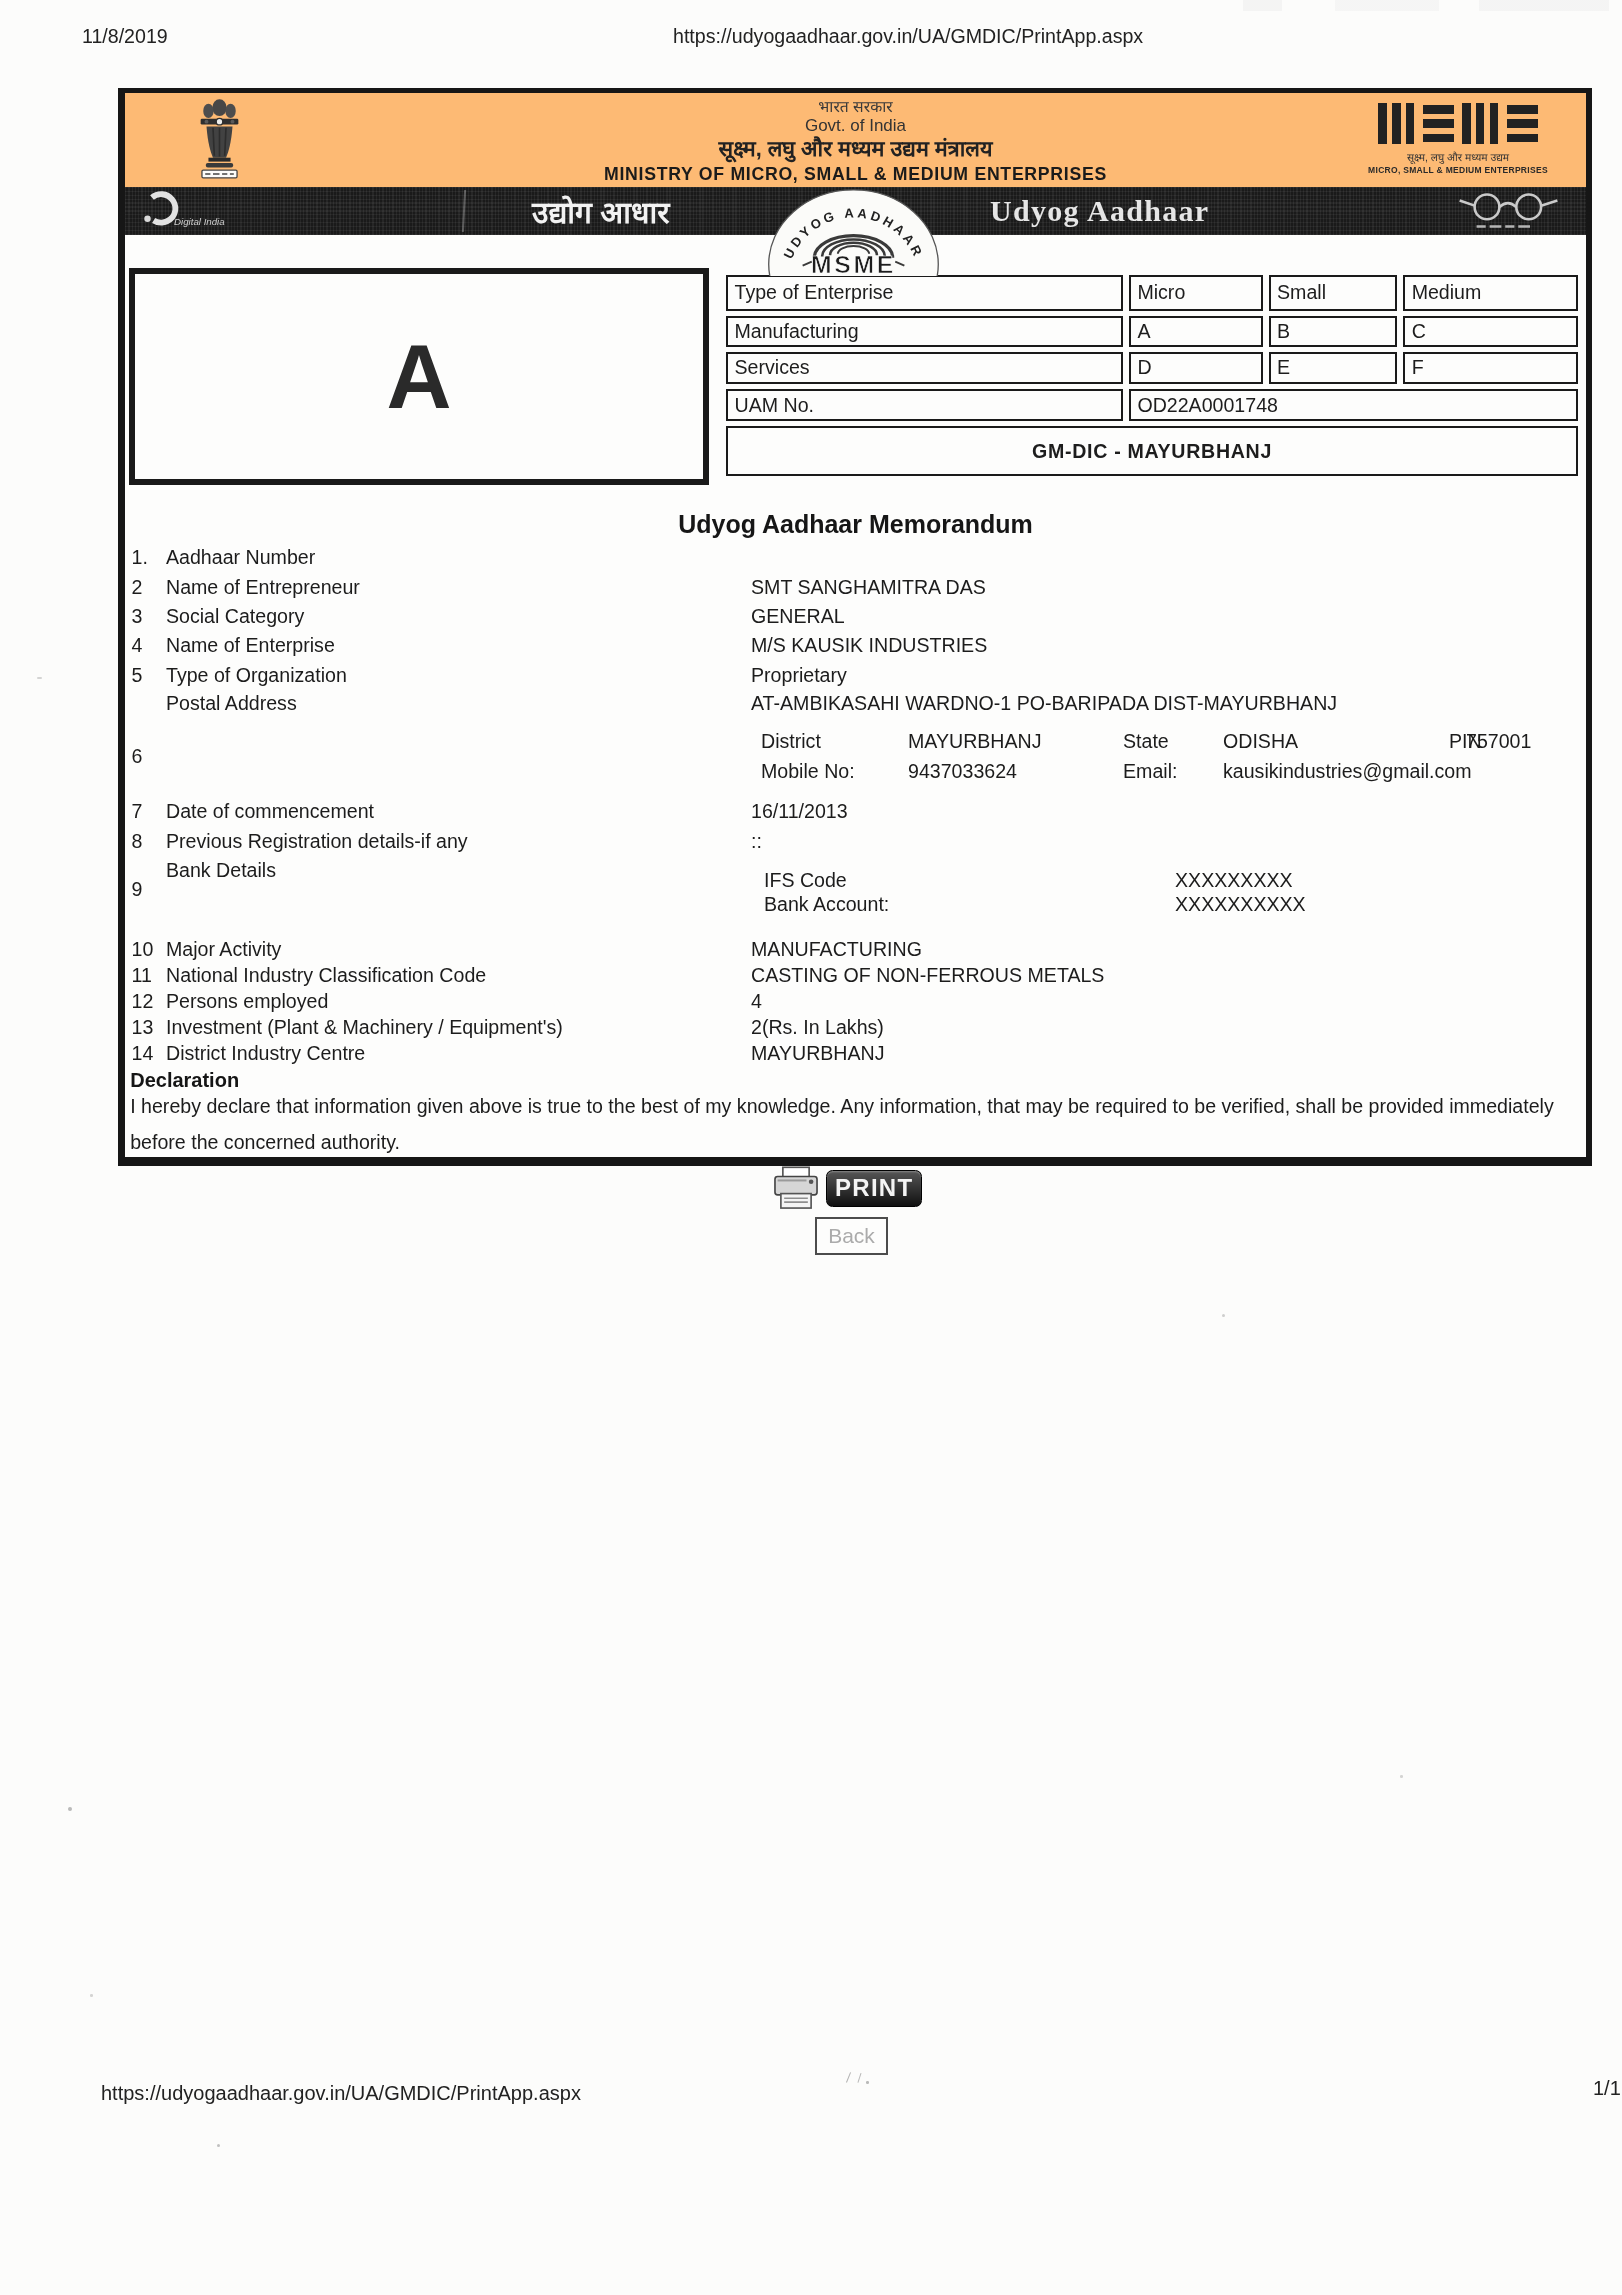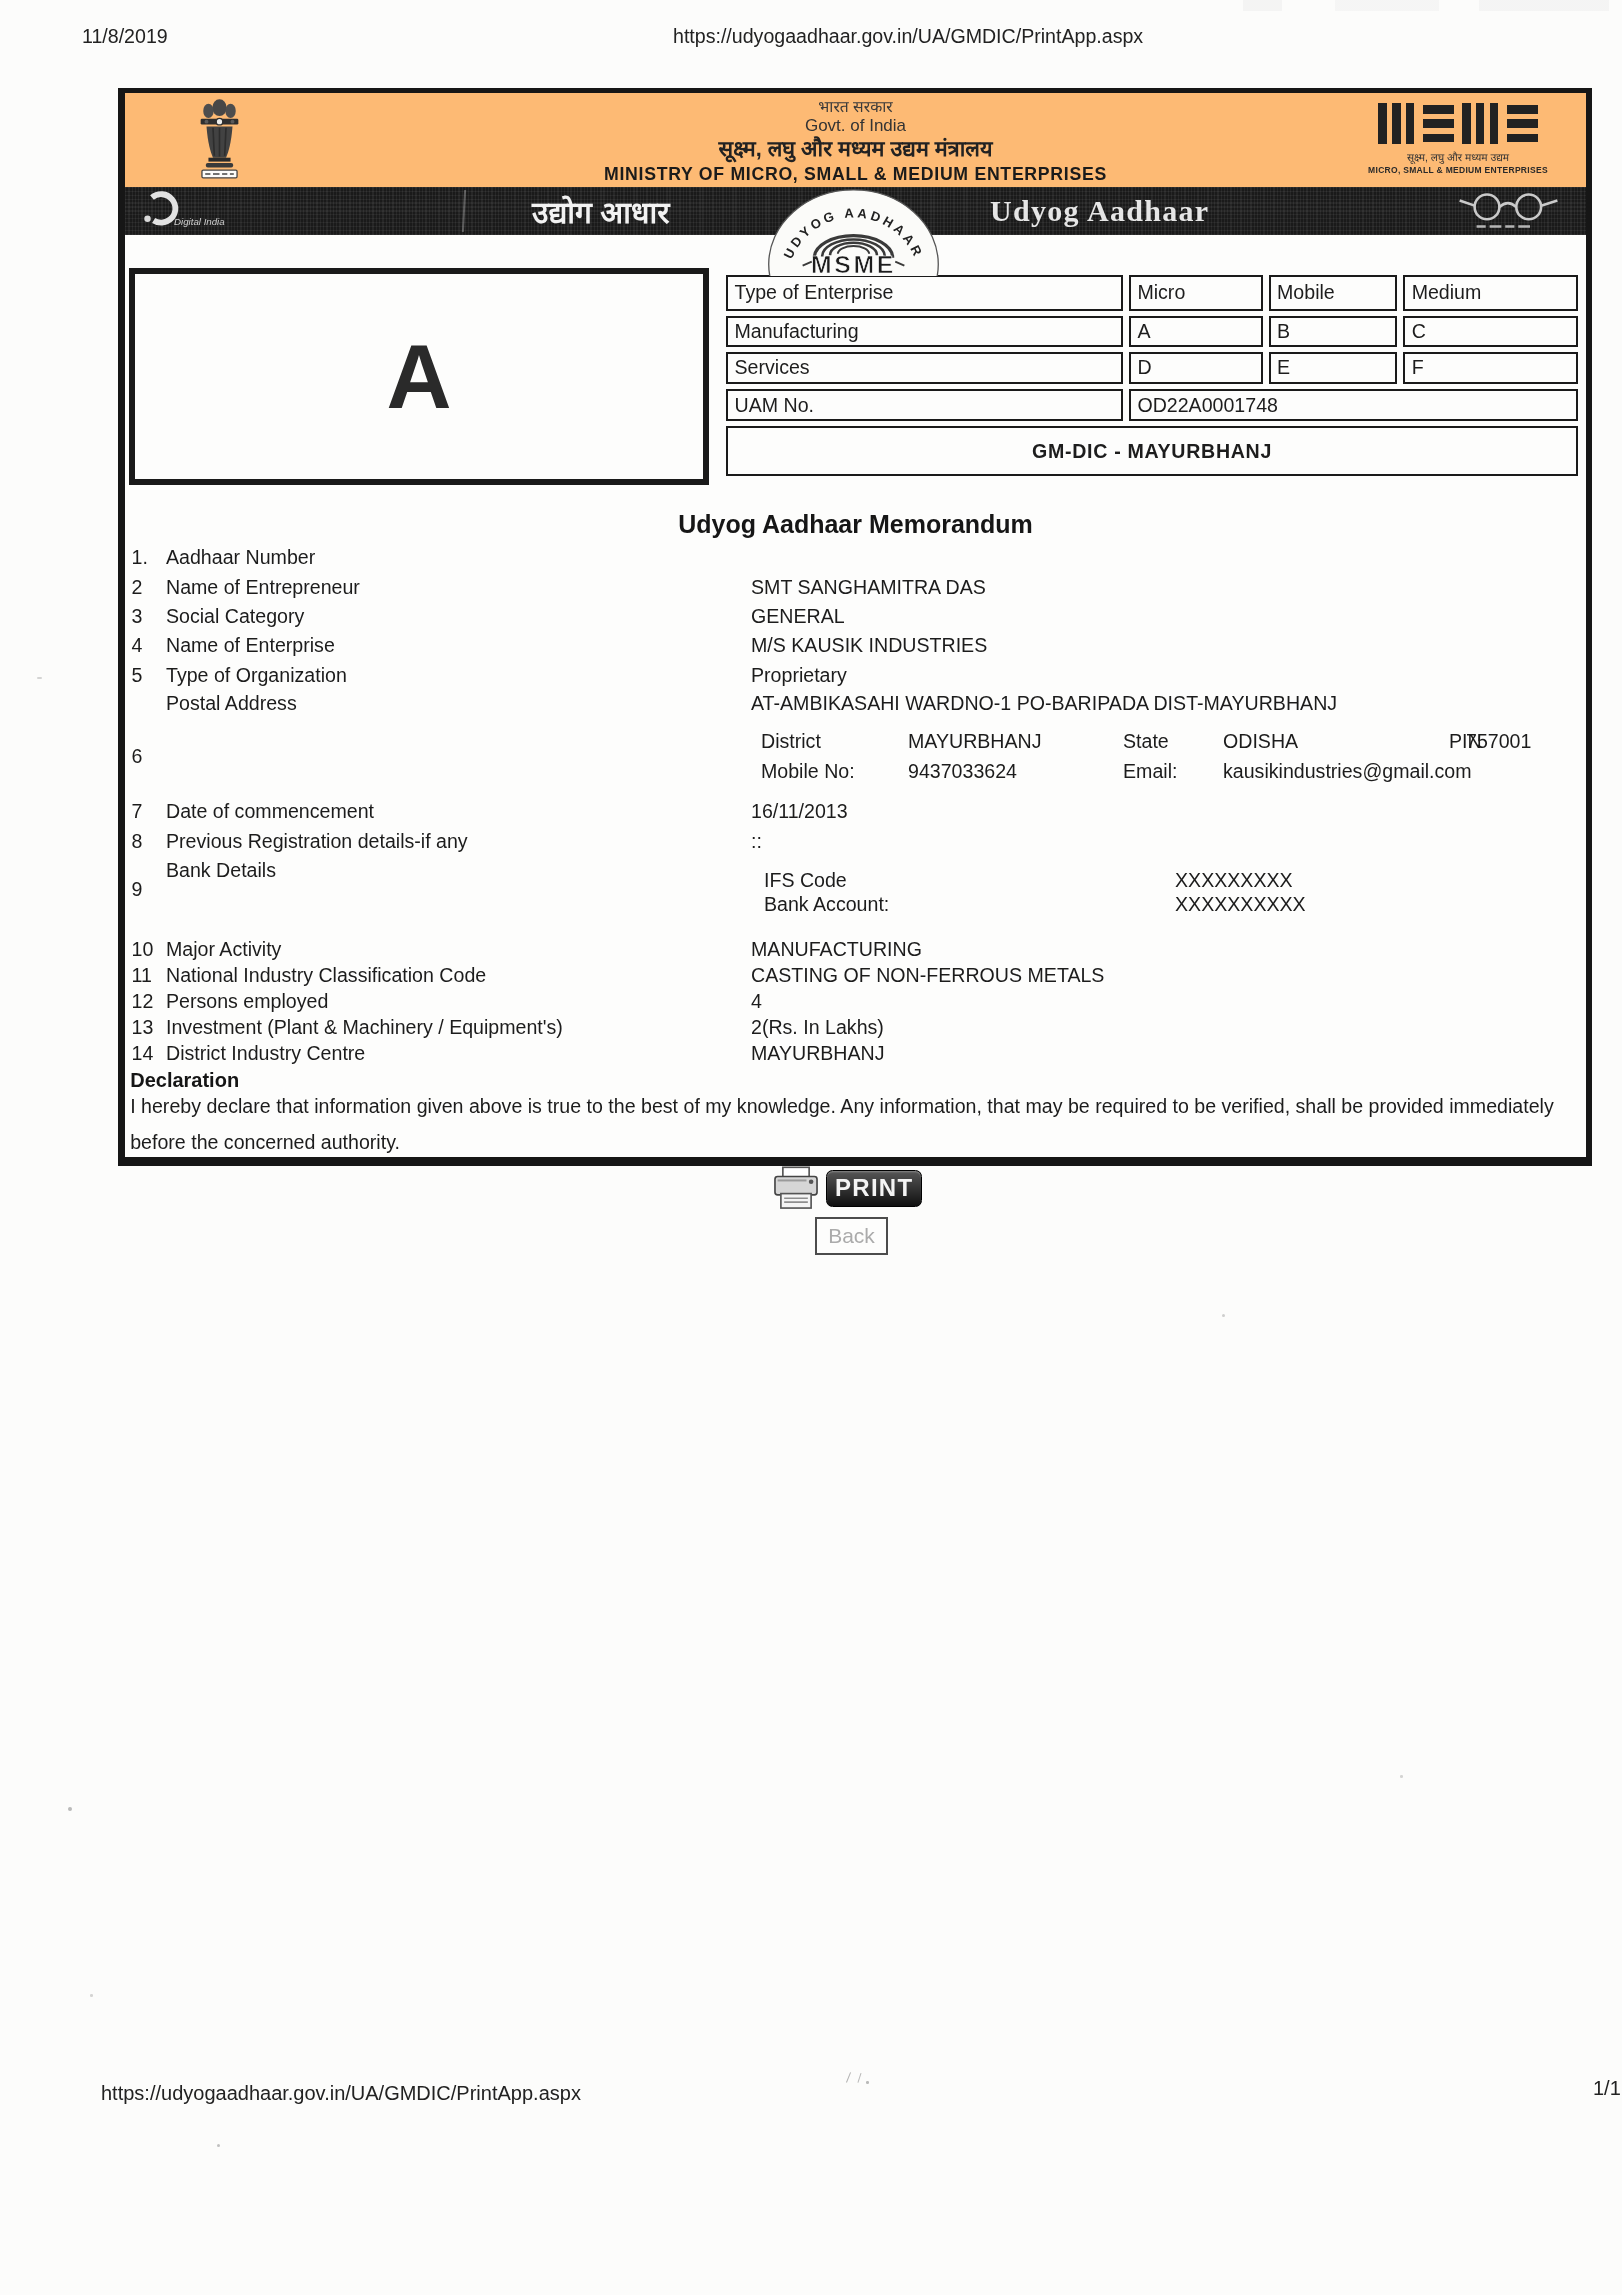--- a/index.html
+++ b/index.html
@@ -205,21 +205,21 @@
       <colgroup>
           <col style="width:395px">
           <col style="width:133px">
           <col style="width:128px">
           <col style="width:174px">
         </colgroup>
       <tbody>
           <tr class="hrow">
         <td>Type of Enterprise</td>
         <td>Micro</td>
-        <td>Mobile</td>
+        <td>Small</td>
         <td>Medium</td>
       </tr>
       <tr class="drow">
         <td>Manufacturing</td>
         <td>A</td>
         <td>B</td>
         <td>C</td>
       </tr>
       <tr class="drow">
         <td>Services</td>

